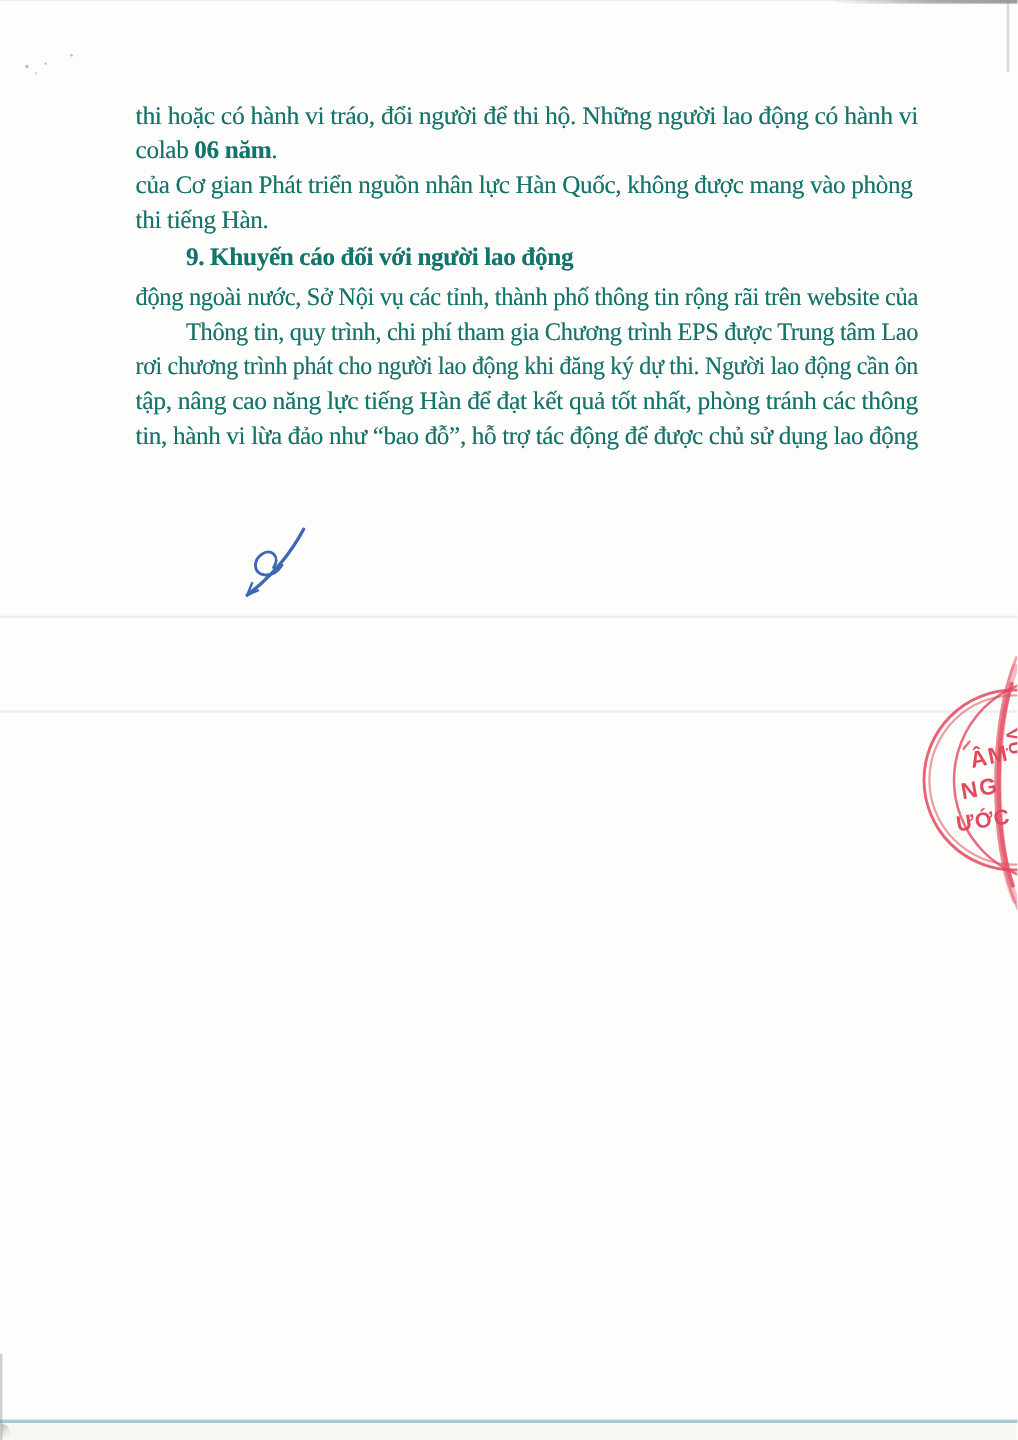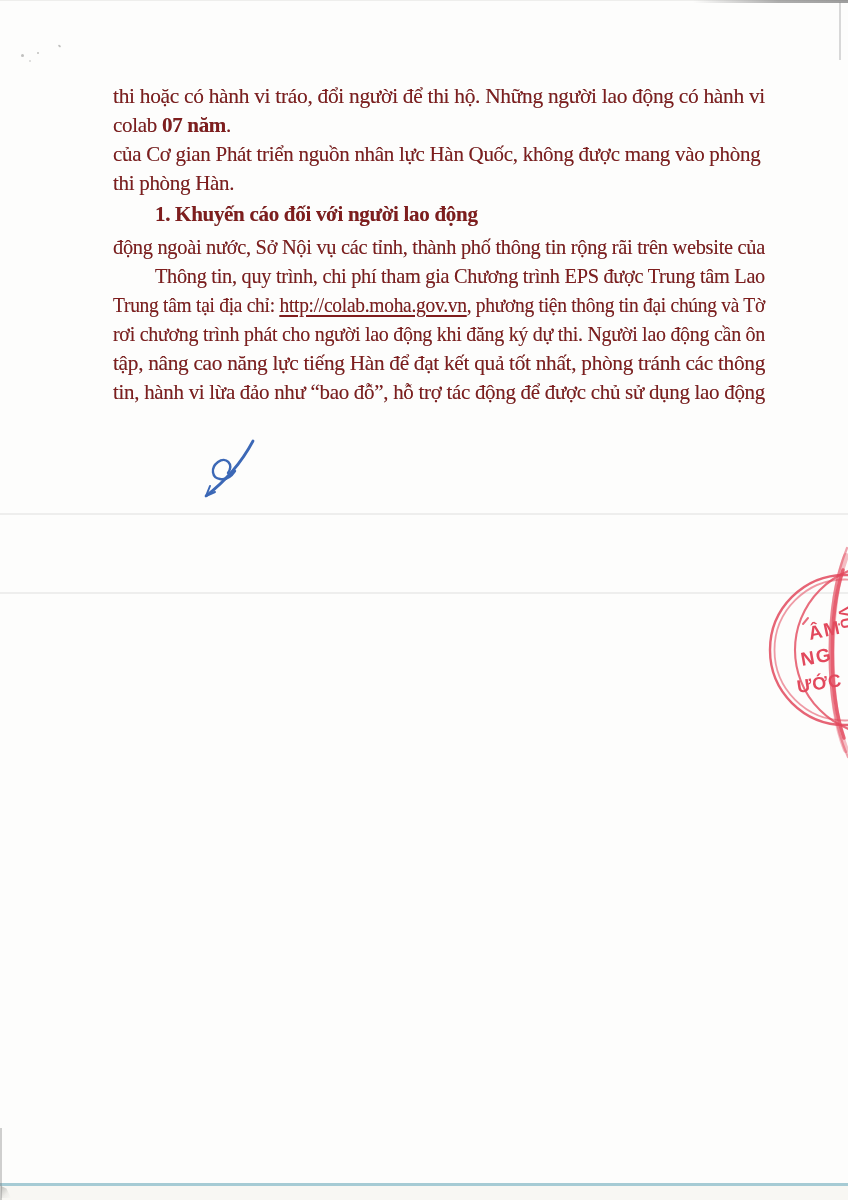--- a/index.html
+++ b/index.html
@@ -5,21 +5,21 @@
   html,body{margin:0;padding:0;}
   body{
     width:848px;height:1200px;overflow:hidden;position:relative;
     background:#fdfdfc;
     font-family:"Liberation Serif","DejaVu Serif",serif;
   }
   .page{position:absolute;inset:0;}
   
   .doc{
     position:absolute;left:113px;top:82px;width:652px;
-    font-size:21px;color:#7f1d1d;letter-spacing:-0.3px;
+    font-size:21px;color:#0f766e;letter-spacing:-0.3px;
     text-shadow:0 0 .5px rgba(40,40,40,.45);
   }
   .block{position:relative;}
   .block.heading{margin-top:2px;margin-bottom:4px;}
   .tline{height:29px;line-height:29px;position:relative;white-space:nowrap;}
   .tinner{display:inline-block;transform-origin:left center;white-space:nowrap;}
   .tinner.indent{margin-left:42px;}
   .seg.b{font-weight:bold;}
   .seg.u{text-decoration:underline;text-underline-offset:3px;}
   
@@ -55,33 +55,32 @@
   <div class="top-edge-smudge"></div>
   <div class="right-edge-line"></div>
   <div class="speck k1"></div>
   <div class="speck k2"></div>
   <div class="speck k3"></div>
   <div class="speck k4"></div>
 
   <div class="doc">
       <div class="block body">
         <div class="tline"><span class="tinner" style="transform: scaleX(1.02044);"><span class="seg">thi hoặc có hành vi tráo, đổi người để thi hộ. Những người lao động có hành vi</span></span></div>
-        <div class="tline"><span class="tinner"><span class="seg">colab </span><span class="seg b">07 năm</span><span class="seg">.</span></span></div>
+        <div class="tline"><span class="tinner"><span class="seg">colab </span><span class="seg b">06 năm</span><span class="seg">.</span></span></div>
       </div>
       <div class="block body">
         <div class="tline"><span class="tinner" style="transform: scaleX(0.999449);"><span class="seg">của Cơ gian Phát triển nguồn nhân lực Hàn Quốc, không được mang vào phòng</span></span></div>
-        <div class="tline"><span class="tinner"><span class="seg">thi phòng Hàn.</span></span></div>
+        <div class="tline"><span class="tinner"><span class="seg">thi tiếng Hàn.</span></span></div>
       </div>
       <div class="block heading">
-        <div class="tline"><span class="tinner indent"><span class="seg b">1. Khuyến cáo đối với người lao động</span></span></div>
+        <div class="tline"><span class="tinner indent"><span class="seg b">9. Khuyến cáo đối với người lao động</span></span></div>
       </div>
       <div class="block body">
         <div class="tline"><span class="tinner" style="transform: scaleX(0.970915);"><span class="seg">động ngoài nước, Sở Nội vụ các tỉnh, thành phố thông tin rộng rãi trên website của</span></span></div>
         <div class="tline"><span class="tinner indent" style="transform: scaleX(0.967342);"><span class="seg">Thông tin, quy trình, chi phí tham gia Chương trình EPS được Trung tâm Lao</span></span></div>
-        <div class="tline"><span class="tinner" style="transform: scaleX(0.926856);"><span class="seg">Trung tâm tại địa chỉ: </span><span class="seg u">http://colab.moha.gov.vn</span><span class="seg">, phương tiện thông tin đại chúng và Tờ</span></span></div>
         <div class="tline"><span class="tinner" style="transform: scaleX(0.952172);"><span class="seg">rơi chương trình phát cho người lao động khi đăng ký dự thi. Người lao động cần ôn</span></span></div>
         <div class="tline"><span class="tinner" style="transform: scaleX(1.0156);"><span class="seg">tập, nâng cao năng lực tiếng Hàn để đạt kết quả tốt nhất, phòng tránh các thông</span></span></div>
         <div class="tline"><span class="tinner" style="transform: scaleX(0.998612);"><span class="seg">tin, hành vi lừa đảo như “bao đỗ”, hỗ trợ tác động để được chủ sử dụng lao động</span></span></div>
       </div>
     </div>
 
   <svg class="overlay" style="left:185px;top:433px;width:85px;height:78px" viewBox="185 433 85 78">
     <g fill="none" stroke="#3c68b6" stroke-linecap="round">
       <path d="M 253 441 C 245 456 232 476 206 496" stroke-width="2.8"></path>
       <path d="M 235 471 C 231 477 226 480 220 479 C 212 478 210 468 218 462 C 226 456 234 464 228 473" stroke-width="2.4"></path>

